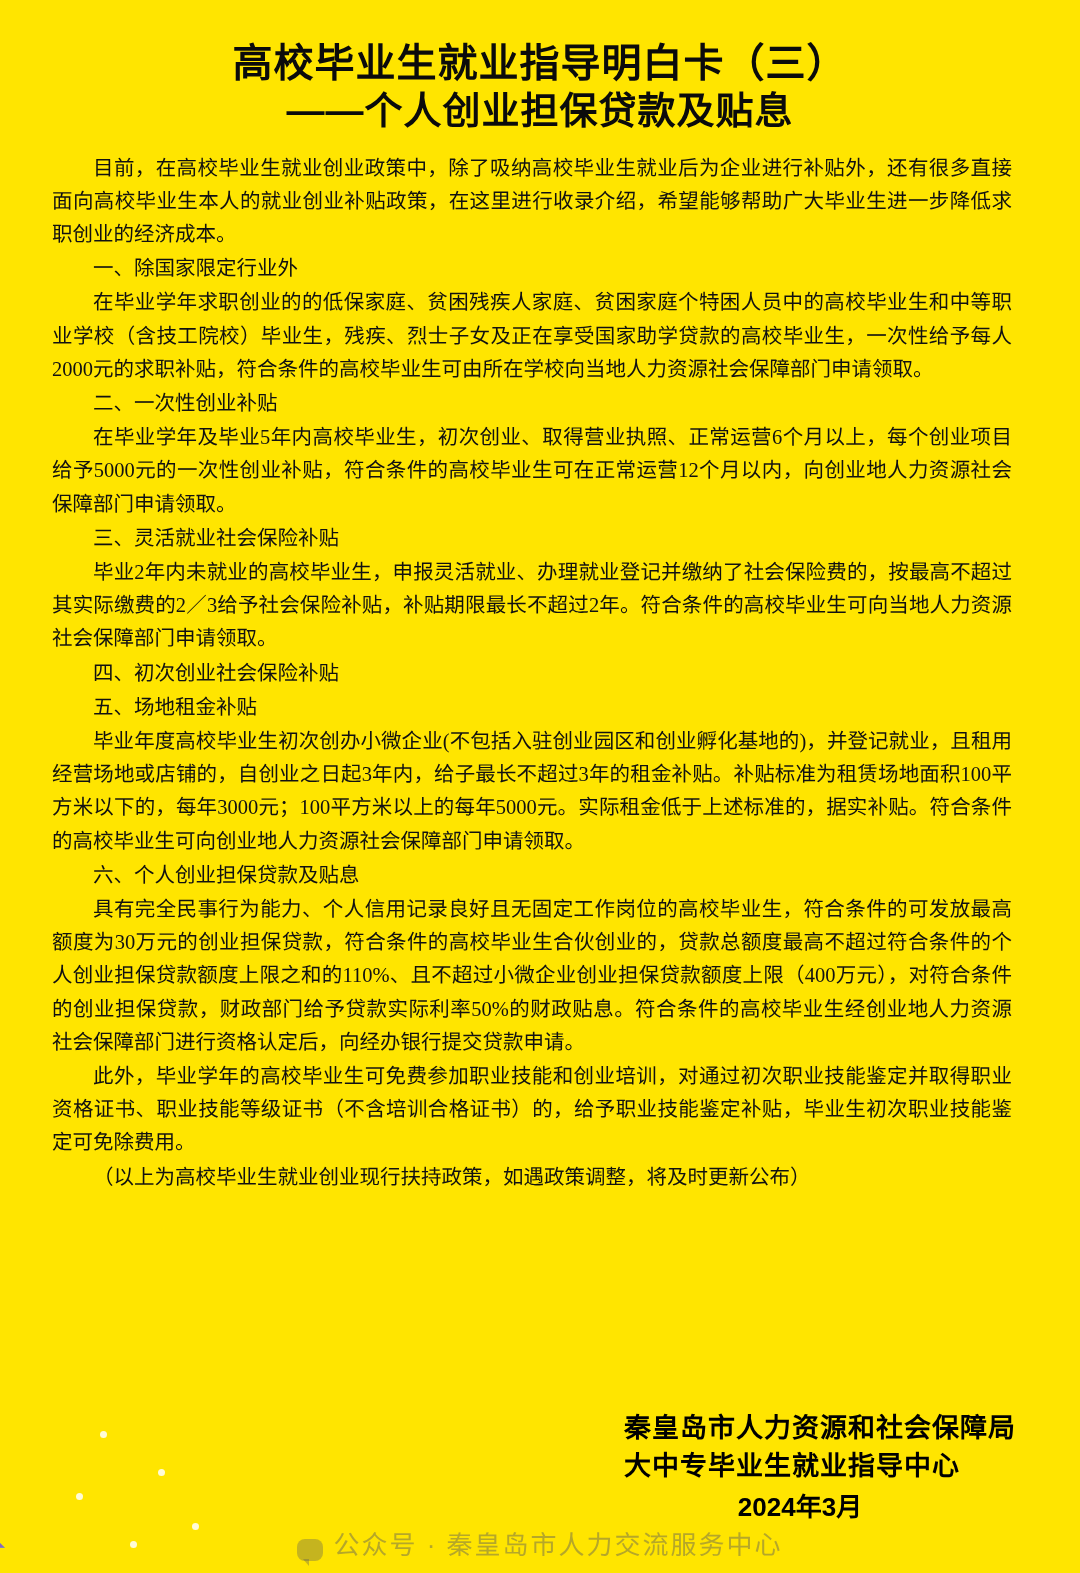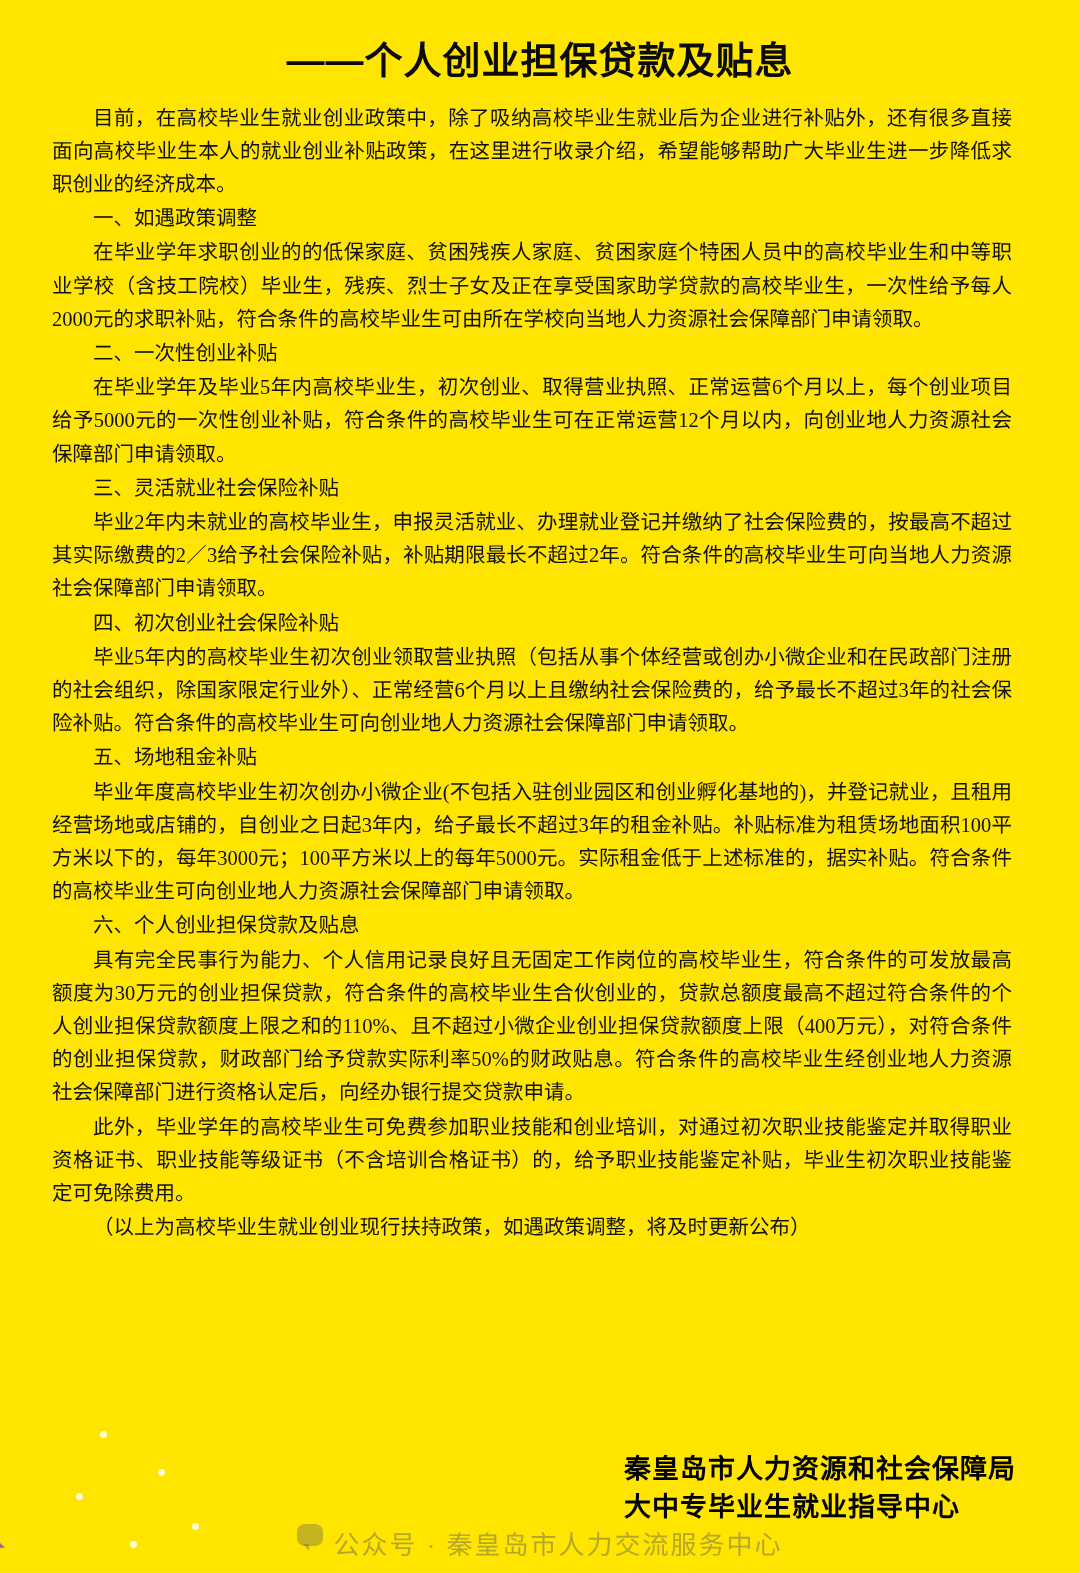--- a/index.html
+++ b/index.html
@@ -121,21 +121,21 @@
     position: absolute;
     left: 0;
     right: 0;
     bottom: 12px;
     text-align: center;
     font-family: "Liberation Sans", "DejaVu Sans", sans-serif;
     font-size: 26px;
     color: rgba(90, 90, 90, 0.45);
     letter-spacing: 2px;
     display: flex;
-    align-items: flex-start;
+    align-items: flex-end;
     justify-content: center;
     gap: 10px;
   }
   .wechat-badge {
     display: inline-block;
     width: 26px;
     height: 22px;
     border-radius: 8px;
     background: rgba(90,90,90,0.35);
     position: relative;
@@ -150,38 +150,38 @@
     border-right: 0 solid transparent;
     border-top: 7px solid rgba(90,90,90,0.35);
   }
 </style>
 </head>
 <body>
 
 <div class="page">
 
   <div class="title-block">
+    <div class="title-line1">高校毕业生就业指导明白卡（三）</div>
     <div class="title-line2">——个人创业担保贷款及贴息</div>
   </div>
 
   <div class="body-text">
 
     <p class="para">目前，在高校毕业生就业创业政策中，除了吸纳高校毕业生就业后为企业进行补贴外，还有很多直接面向高校毕业生本人的就业创业补贴政策，在这里进行收录介绍，希望能够帮助广大毕业生进一步降低求职创业的经济成本。</p>
 
-    <p class="heading">一、如遇政策调整</p>
+    <p class="heading">一、除国家限定行业外</p>
     <p class="para">在毕业学年求职创业的的低保家庭、贫困残疾人家庭、贫困家庭个特困人员中的高校毕业生和中等职业学校（含技工院校）毕业生，残疾、烈士子女及正在享受国家助学贷款的高校毕业生，一次性给予每人2000元的求职补贴，符合条件的高校毕业生可由所在学校向当地人力资源社会保障部门申请领取。</p>
 
     <p class="heading">二、一次性创业补贴</p>
     <p class="para">在毕业学年及毕业5年内高校毕业生，初次创业、取得营业执照、正常运营6个月以上，每个创业项目给予5000元的一次性创业补贴，符合条件的高校毕业生可在正常运营12个月以内，向创业地人力资源社会保障部门申请领取。</p>
 
     <p class="heading">三、灵活就业社会保险补贴</p>
     <p class="para">毕业2年内未就业的高校毕业生，申报灵活就业、办理就业登记并缴纳了社会保险费的，按最高不超过其实际缴费的2／3给予社会保险补贴，补贴期限最长不超过2年。符合条件的高校毕业生可向当地人力资源社会保障部门申请领取。</p>
 
     <p class="heading">四、初次创业社会保险补贴</p>
-    <p class="para">毕业5年内的高校毕业生初次创业领取营业执照（包括从事个体经营或创办小微企业和在民政部门注册的社会组织，除国家限定行业外）、正常经营6个月以上且缴纳社会保险费的，给予最长不超过3年的社会保险补贴。符合条件的高校毕业生可向创业地人力资源社会保障部门申请领取。</p>
 
     <p class="heading">五、场地租金补贴</p>
     <p class="para">毕业年度高校毕业生初次创办小微企业(不包括入驻创业园区和创业孵化基地的)，并登记就业，且租用经营场地或店铺的，自创业之日起3年内，给子最长不超过3年的租金补贴。补贴标准为租赁场地面积100平方米以下的，每年3000元；100平方米以上的每年5000元。实际租金低于上述标准的，据实补贴。符合条件的高校毕业生可向创业地人力资源社会保障部门申请领取。</p>
 
     <p class="heading">六、个人创业担保贷款及贴息</p>
     <p class="para">具有完全民事行为能力、个人信用记录良好且无固定工作岗位的高校毕业生，符合条件的可发放最高额度为30万元的创业担保贷款，符合条件的高校毕业生合伙创业的，贷款总额度最高不超过符合条件的个人创业担保贷款额度上限之和的110%、且不超过小微企业创业担保贷款额度上限（400万元），对符合条件的创业担保贷款，财政部门给予贷款实际利率50%的财政贴息。符合条件的高校毕业生经创业地人力资源社会保障部门进行资格认定后，向经办银行提交贷款申请。</p>
 
     <p class="para">此外，毕业学年的高校毕业生可免费参加职业技能和创业培训，对通过初次职业技能鉴定并取得职业资格证书、职业技能等级证书（不含培训合格证书）的，给予职业技能鉴定补贴，毕业生初次职业技能鉴定可免除费用。</p>
 
     <p class="para">（以上为高校毕业生就业创业现行扶持政策，如遇政策调整，将及时更新公布）</p>
@@ -197,20 +197,21 @@
     <div class="sparkle" style="left:120px; top:58px;"></div>
     <div class="sparkle" style="left:178px; top:96px;"></div>
     <div class="sparkle" style="left:96px; top:120px;"></div>
     <div class="sparkle" style="left:212px; top:150px;"></div>
     <div class="sparkle" style="left:150px; top:168px;"></div>
   </div>
 
   <div class="footer">
     <div class="org1">秦皇岛市人力资源和社会保障局</div>
     <div class="org2">大中专毕业生就业指导中心</div>
+    <div class="date">2024年3月</div>
   </div>
 
   <div class="watermark">
     <span class="wechat-badge"></span>
     <span>公众号 · 秦皇岛市人力交流服务中心</span>
   </div>
 
 </div>
 
 </body></html>

